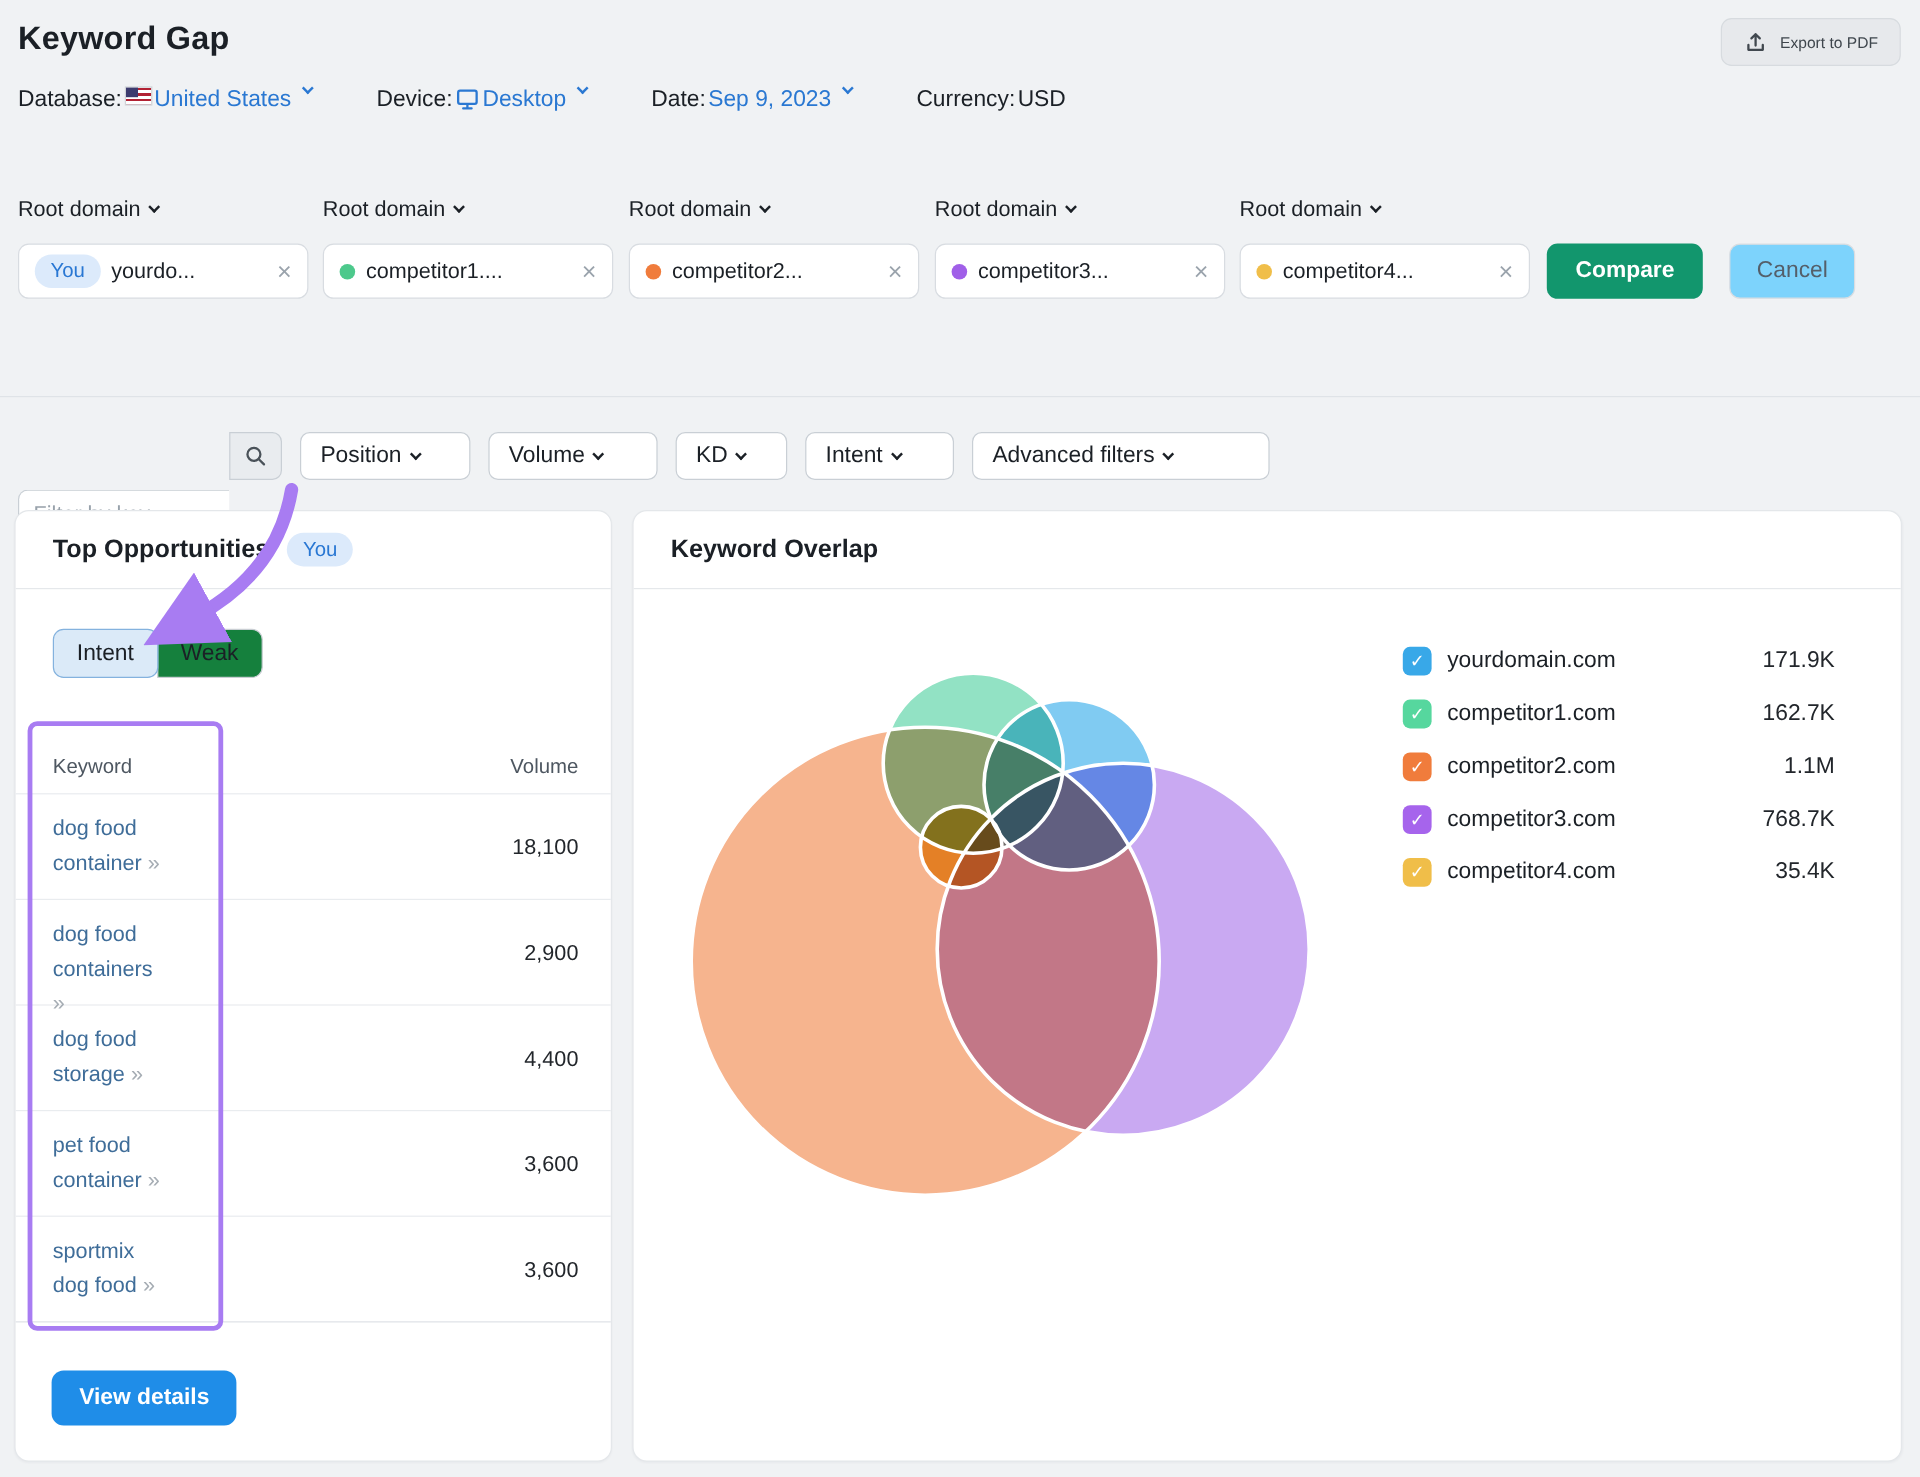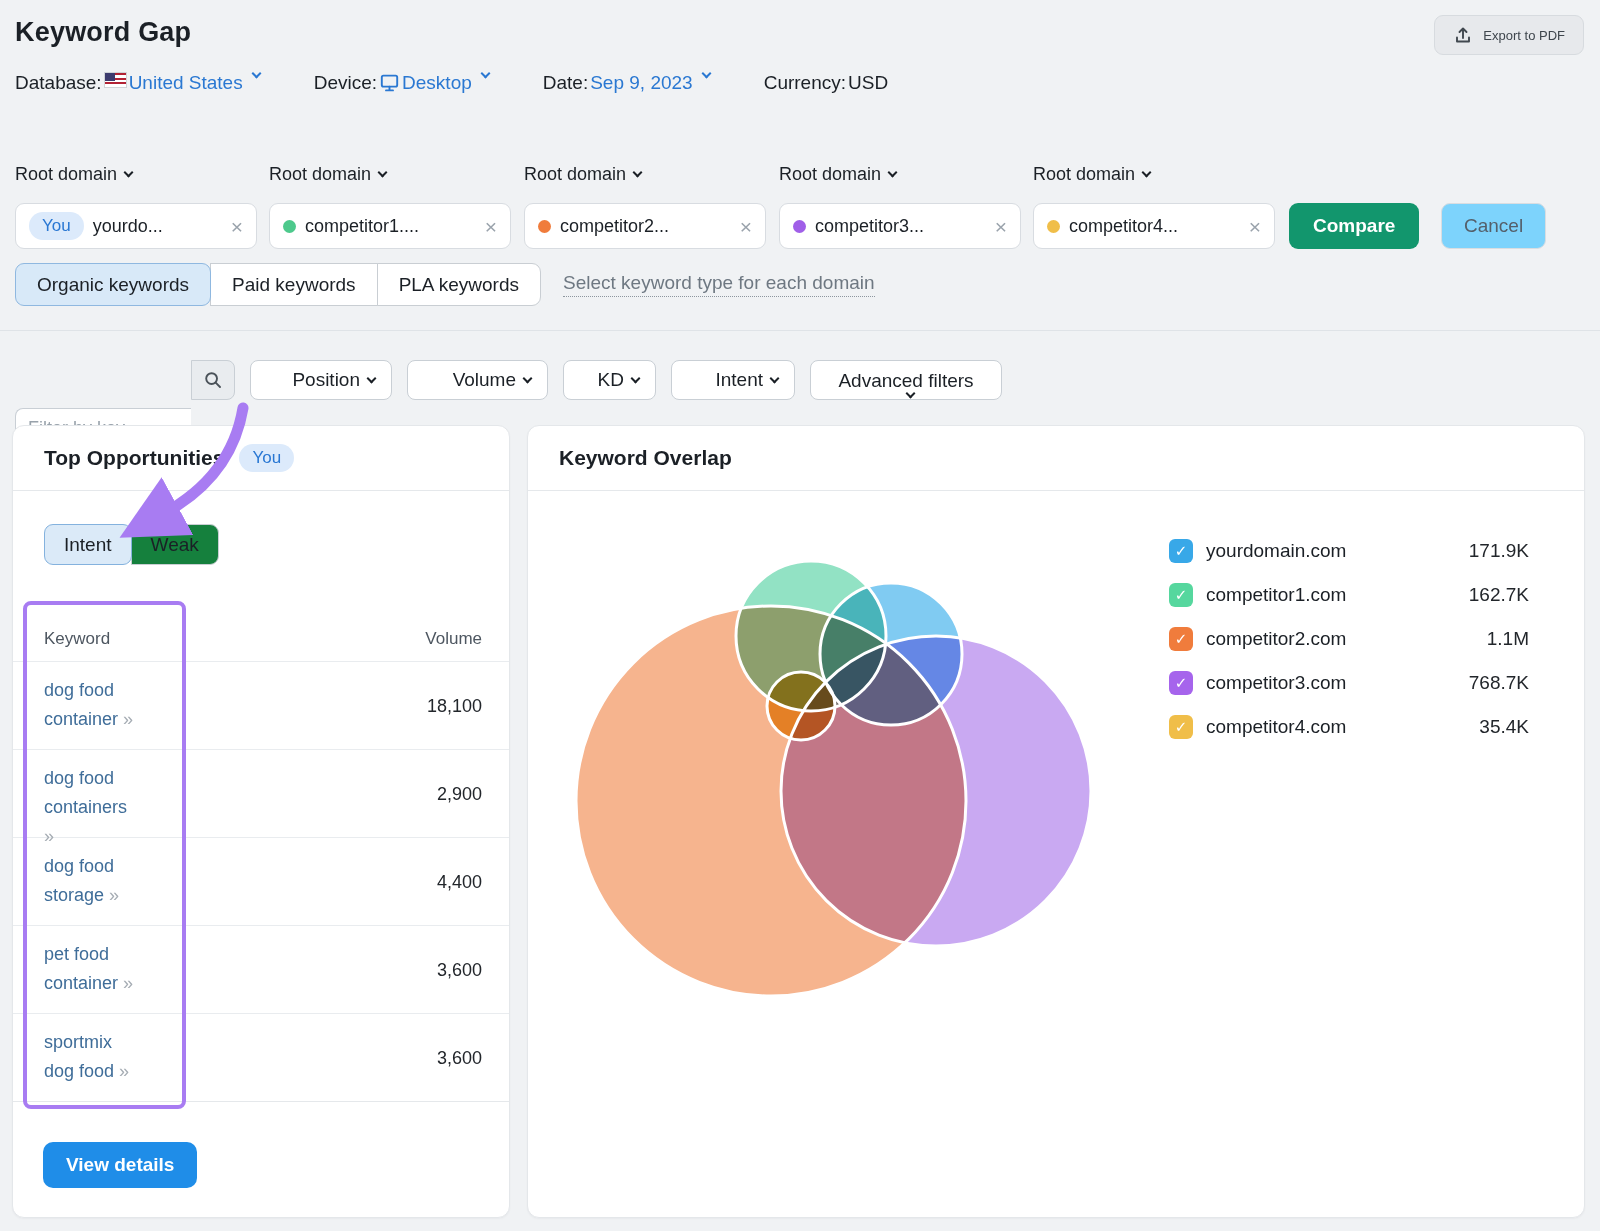--- a/index.html
+++ b/index.html
@@ -59,21 +59,21 @@
   
   .filter-row { position:absolute; left:15px; top:360px; display:flex; gap:15px; height:40px; }
   .search-wrap { display:flex; width:220px; height:40px; }
   .search-input { width:176px; height:40px; border:1px solid #c9cfd5; border-right:none;
     border-radius:8px 0 0 8px; padding:0 12px; font-size:18px; color:#1b2026;
     background:#fff; outline:none; font-family:inherit;margin-top:48px; }
   .search-input::placeholder { color:#98a2ab; }
   .search-btn { width:44px; height:40px; background:#e9ecef; border:1px solid #c9cfd5;
     border-radius:0 8px 8px 0; display:flex; align-items:center; justify-content:center; cursor:pointer; }
   .dd-btn { height:40px; background:#fff; border:1px solid #c9cfd5; border-radius:8px;
-    display:flex; align-items:center; justify-content:flex-end;
+    display:flex; align-items:center; justify-content:flex-start;
     padding:0 16px; font-size:19px; color:#1b2026; cursor:pointer; }
   
   .panel { position:absolute; background:#fff; border:1px solid #e4e7ea; border-radius:12px;
     box-shadow:0 1px 2px rgba(20,30,40,.04); }
   #left-panel  { left:12px; top:425px; width:498px;  height:793px; }
   #right-panel { left:527px; top:425px; width:1058px; height:793px; }
   .panel-head { position:absolute; left:0; right:0; top:0; height:65px;
     border-bottom:1px solid #e5e8eb; display:flex; align-items:center; gap:15px; padding:0 31px; }
   .panel-title { font-size:21px; font-weight:700; }
   
@@ -211,28 +211,20 @@
         <span class="dot" style="background: rgb(240, 190, 73);"></span>
         <span>competitor4...</span>
         <span class="chip-x">×</span>
       </div>
     </div>
 
     <button class="compare-btn">Compare</button>
     <button class="cancel-btn">Cancel</button>
   </div>
 
-  <div class="ktype-row">
-    <div class="seg">
-      <div class="seg-tab sel">Organic keywords</div>
-      <div class="seg-tab">Paid keywords</div>
-      <div class="seg-tab">PLA keywords</div>
-    </div>
-    <span class="ktype-link">Select keyword type for each domain</span>
-  </div>
 
   <div class="divider" style="top:330px;"></div>
 
   <div class="filter-row">
     <div class="search-wrap">
       <input class="search-input" placeholder="Filter by key..." style="">
       <div class="search-btn">
         <svg width="20" height="20" viewBox="0 0 20 20">
           <circle cx="8.6" cy="8.6" r="5.4" fill="none" stroke="#4a5259" stroke-width="1.9"></circle>
           <path d="M12.7 12.7 L17 17" stroke="#4a5259" stroke-width="1.9" stroke-linecap="round"></path>
@@ -248,21 +240,21 @@
         <span class="chv"></span>
     </div>
     <div class="dd-btn" style="width:93px;">
       <span>KD</span>
         <span class="chv"></span>
     </div>
     <div class="dd-btn" style="width:124px;">
       <span>Intent</span>
         <span class="chv"></span>
     </div>
-    <div class="dd-btn" style="width:192px;flex-direction:column;">
+    <div class="dd-btn" style="width:248px;">
       <span>Advanced filters</span>
         <span class="chv"></span>
     </div>
   </div>
 
   <div class="panel" id="left-panel">
     <div class="panel-head">
       <span class="panel-title">Top Opportunities</span>
       <span class="you-pill">You</span>
     </div>

